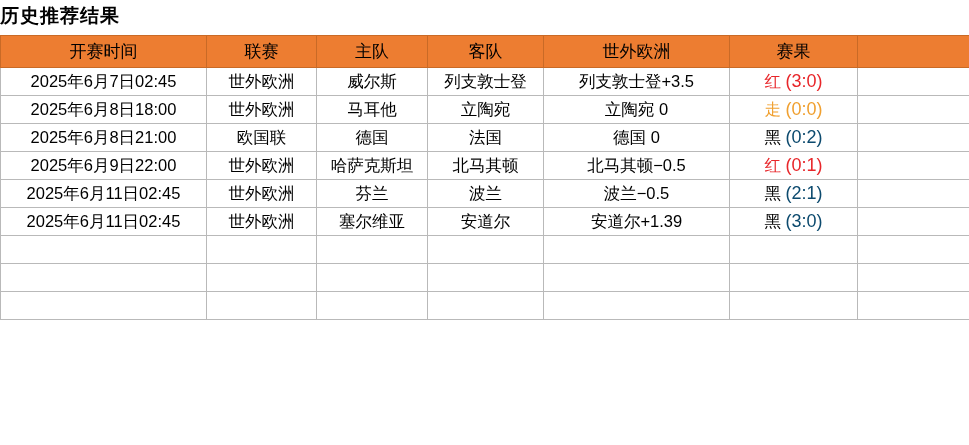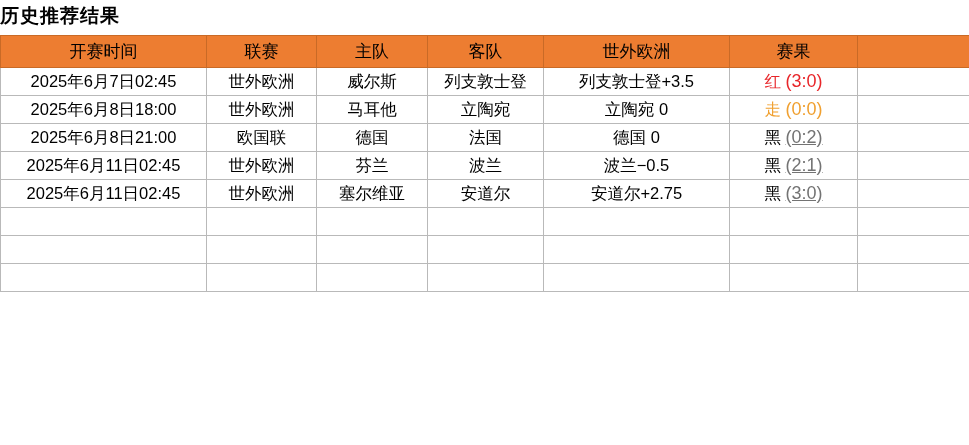--- a/index.html
+++ b/index.html
@@ -69,21 +69,21 @@
     white-space: nowrap;
   }
   .res-label { font-weight: normal; }
   .res-red   { color: #e8262a; }
   .res-black { color: #000000; }
   .res-push  { color: #f0a030; }
   .score {
     color: #e8262a;
     font-size: 18px;
   }
-  .score-black { color: #737373; text-decoration: underline; }
+  .score-black { color: #0c4a6e; }
   .score-push { color: #f0a030; }
 
   .empty-rows td {
     border: 1px solid #d9d9d9;
     height: 27px;
     background: #ffffff;
   }
 </style>
 </head>
 <body>
@@ -135,34 +135,43 @@
         <tr>
           <td>2025年6月8日21:00</td>
           <td>欧国联</td>
           <td>德国</td>
           <td>法国</td>
           <td>德国 0</td>
           <td class="result-cell"><span class="res-label res-black">黑</span> <span class="score score-black">(0:2)</span></td>
           <td class="pad"></td>
         </tr>
         <tr>
+          <td>2025年6月9日22:00</td>
+          <td>世外欧洲</td>
+          <td>哈萨克斯坦</td>
+          <td>北马其顿</td>
+          <td>北马其顿−0.5</td>
+          <td class="result-cell"><span class="res-label res-red">红</span> <span class="score">(0:1)</span></td>
+          <td class="pad"></td>
+        </tr>
+        <tr>
           <td>2025年6月11日02:45</td>
           <td>世外欧洲</td>
           <td>芬兰</td>
           <td>波兰</td>
           <td>波兰−0.5</td>
           <td class="result-cell"><span class="res-label res-black">黑</span> <span class="score score-black">(2:1)</span></td>
           <td class="pad"></td>
         </tr>
         <tr>
           <td>2025年6月11日02:45</td>
           <td>世外欧洲</td>
           <td>塞尔维亚</td>
           <td>安道尔</td>
-          <td>安道尔+2.75</td>
+          <td>安道尔+1.39</td>
           <td class="result-cell"><span class="res-label res-black">黑</span> <span class="score score-black">(3:0)</span></td>
           <td class="pad"></td>
         </tr>
         <tr class="empty-rows">
           <td></td>
           <td></td>
           <td></td>
           <td></td>
           <td></td>
           <td></td>

